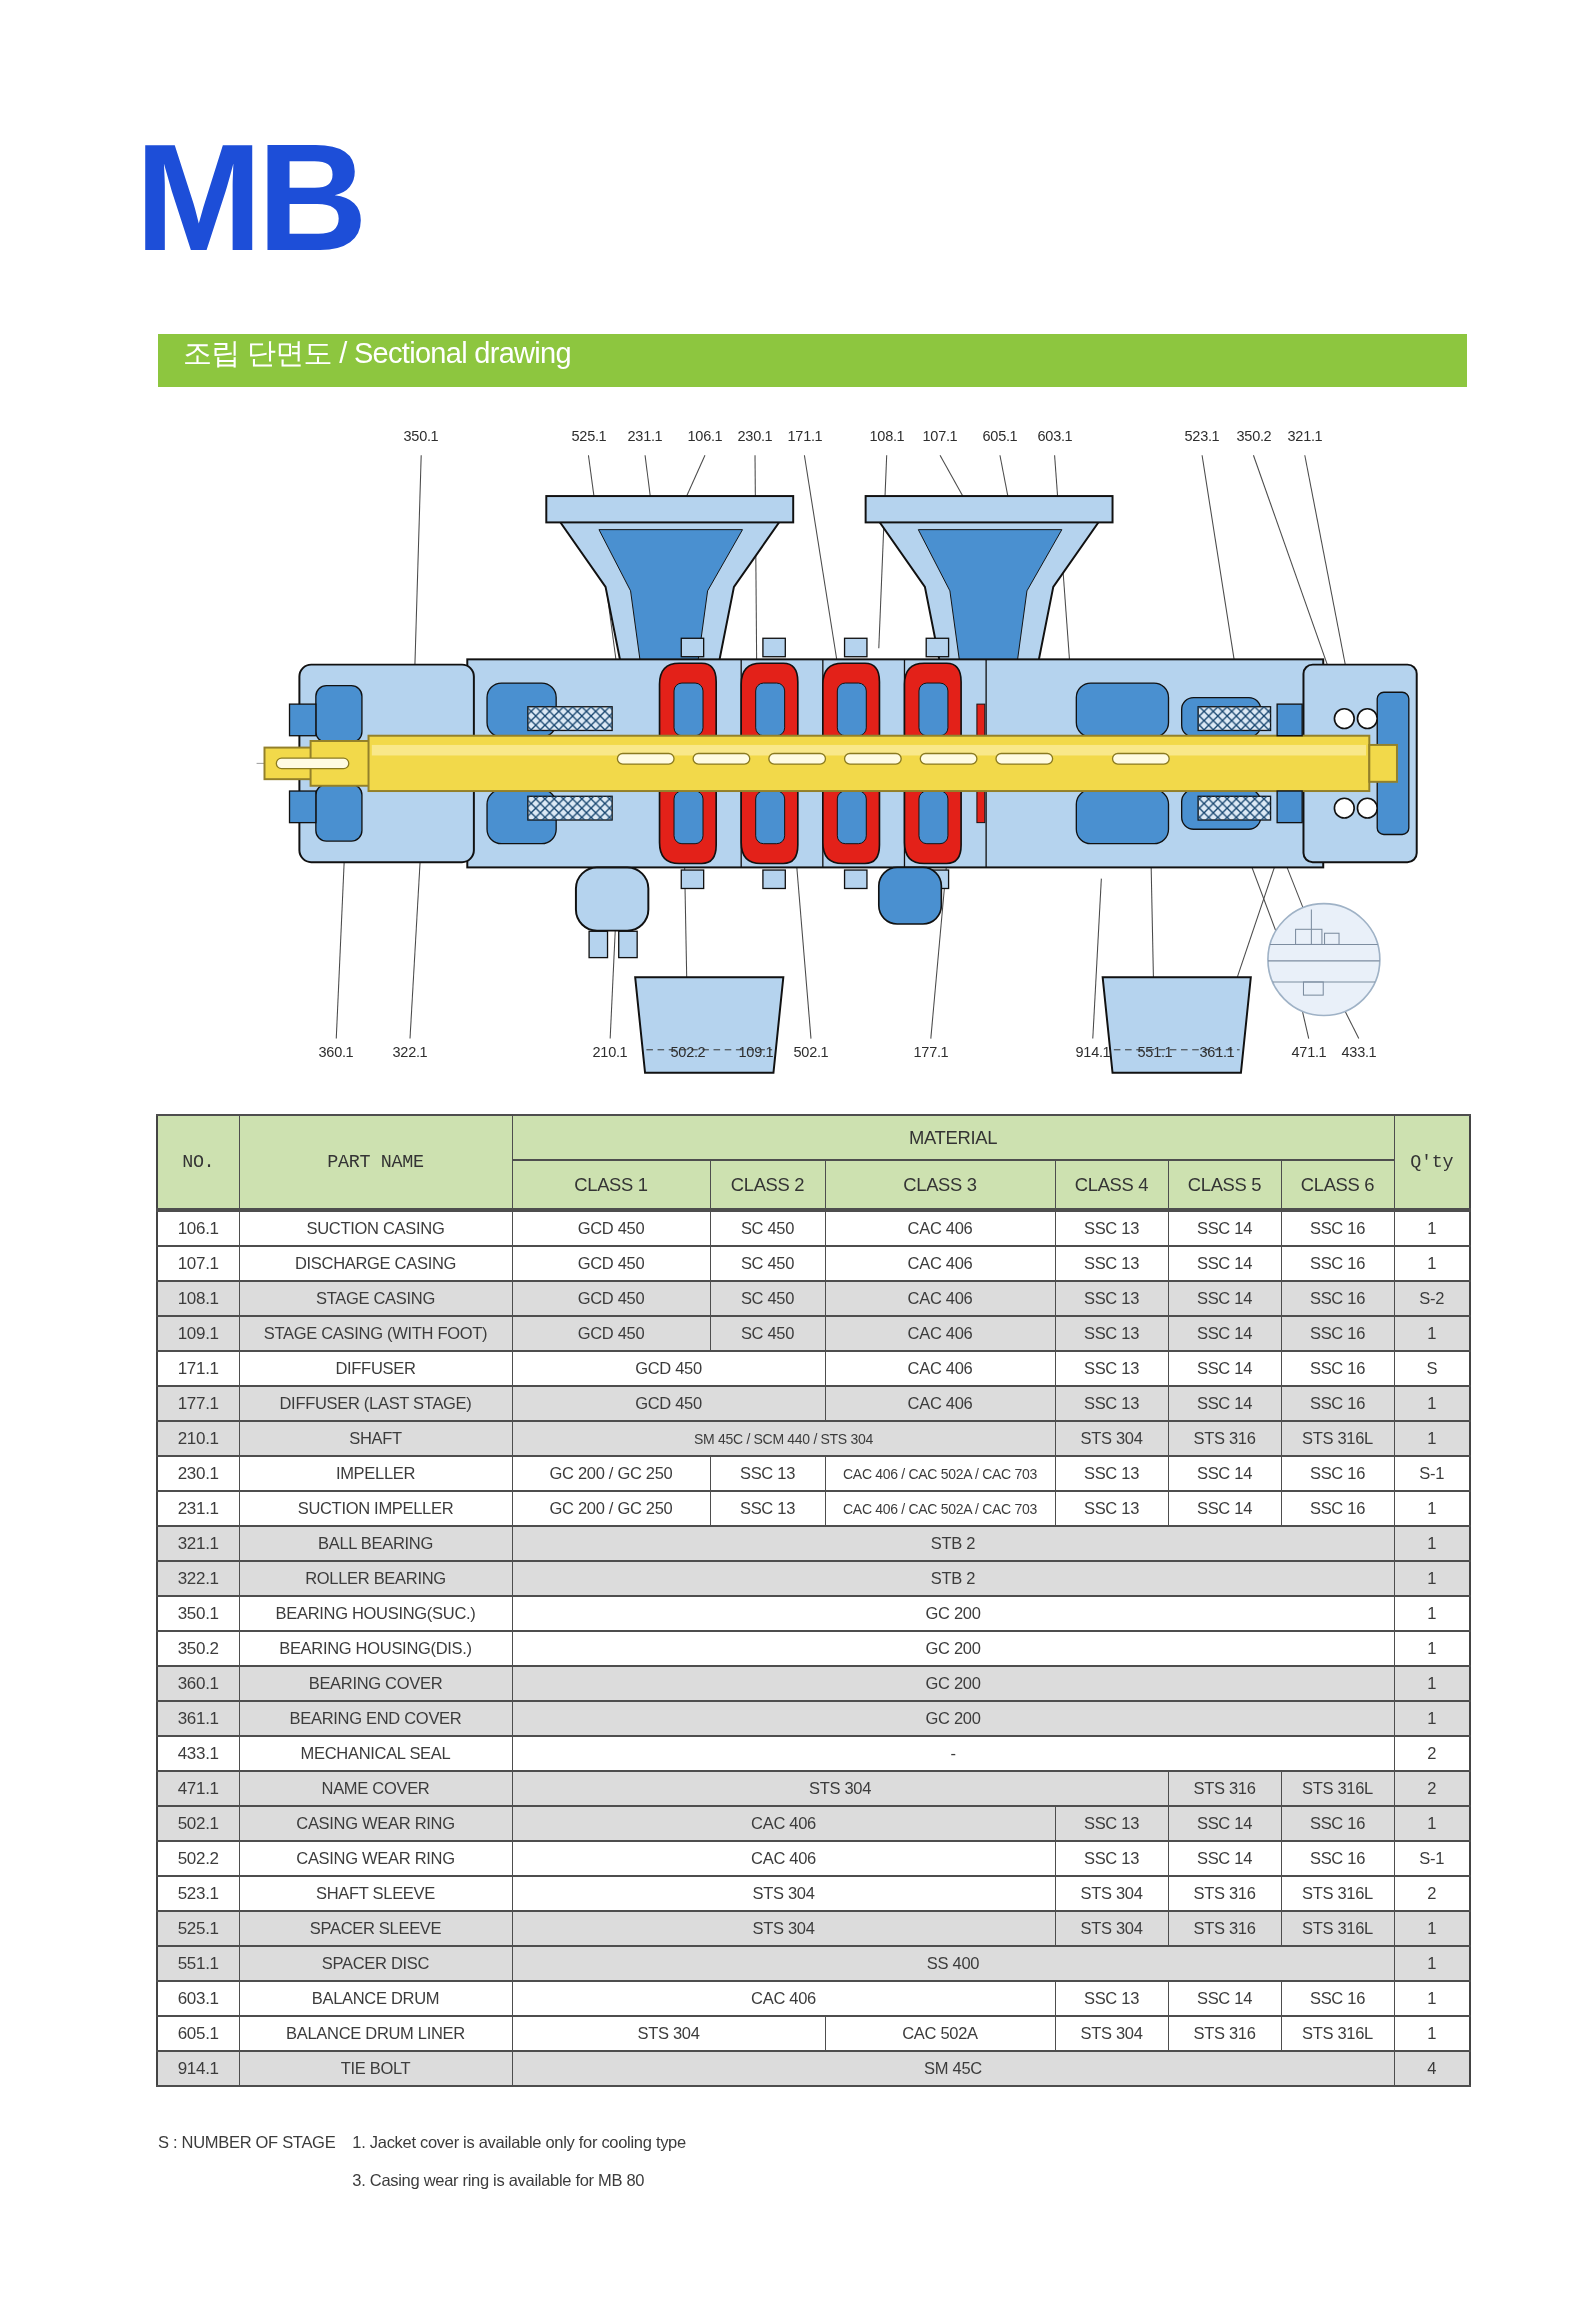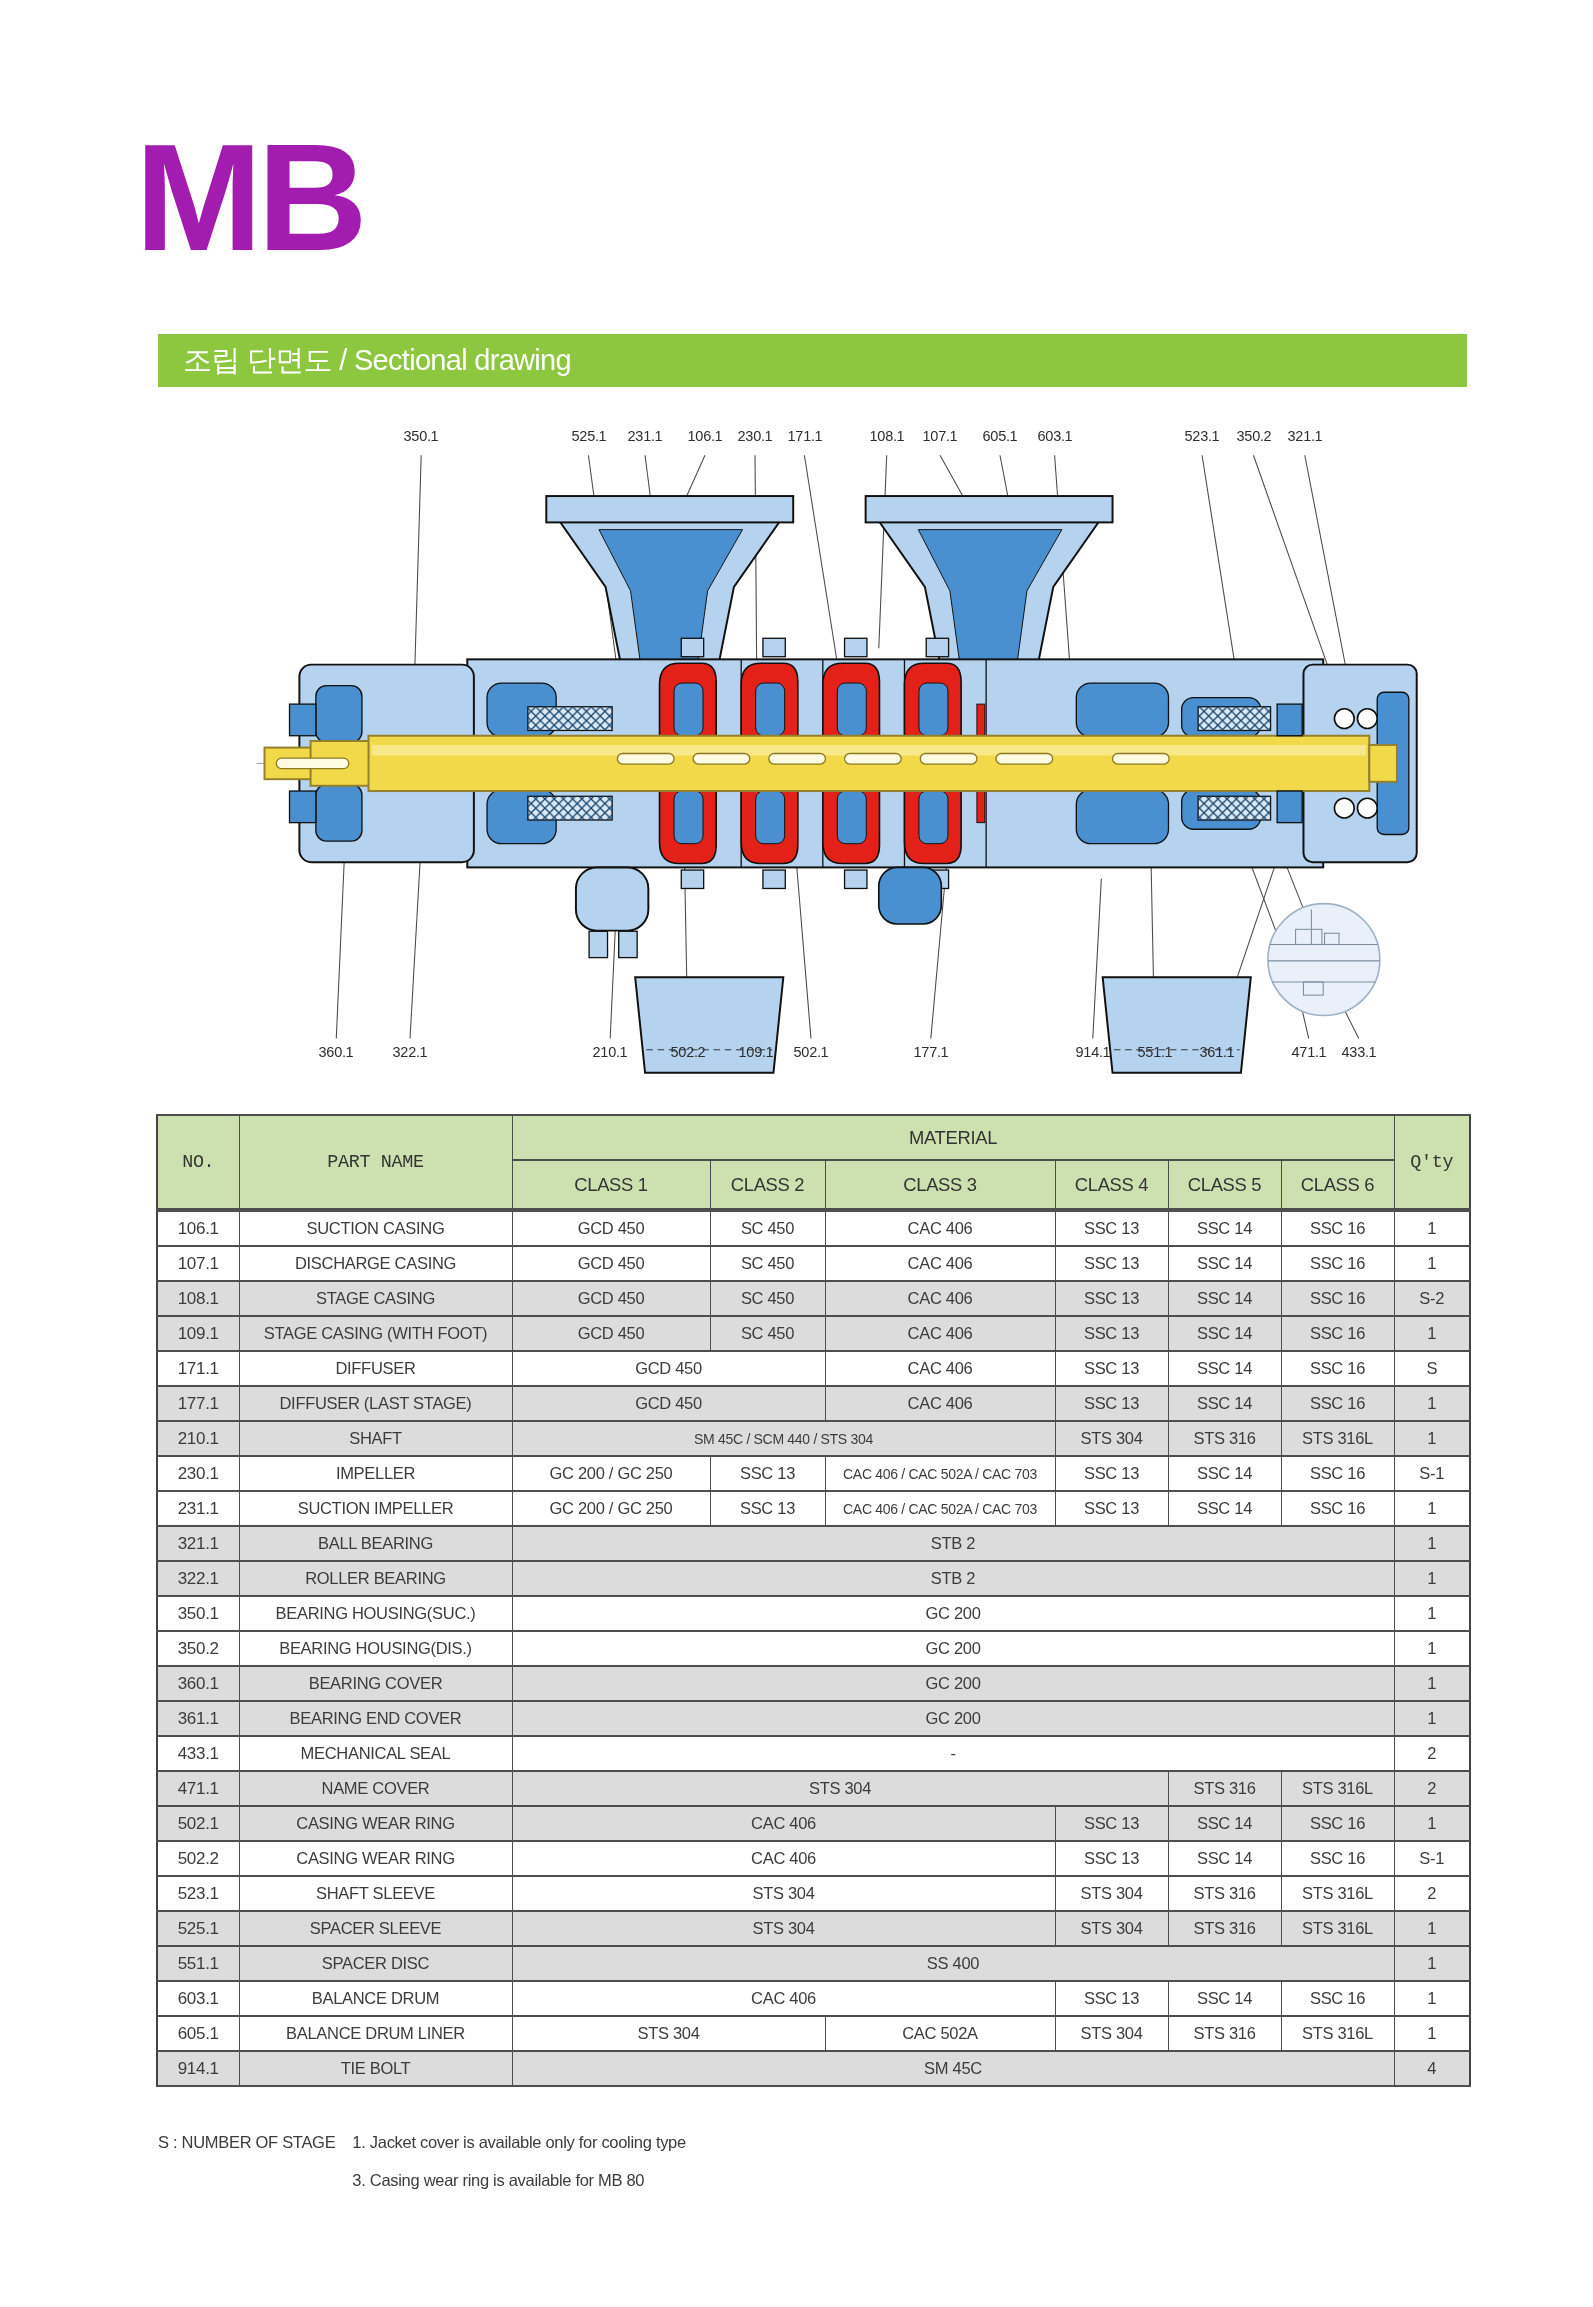--- a/index.html
+++ b/index.html
@@ -3,27 +3,27 @@
 <meta charset="utf-8">
 <style>
   html,body{margin:0;padding:0;background:#ffffff;}
   body{width:1593px;height:2307px;position:relative;font-family:"Liberation Sans",sans-serif;}
   .page{position:absolute;inset:0;background:#fff;overflow:hidden;}
 
   
   .brand-title{
     position:absolute;left:135px;top:120px;
     font-size:153px;font-weight:700;letter-spacing:-5.3px;line-height:1;
-    color:#a21caf;
+    color:#1d4ed8;
   }
 
   
   .section-bar{
     position:absolute;left:158px;top:334px;width:1309px;height:53px;
-    background:#8dc63f;color:#ffffff;display:flex;align-items:center;
+    background:#8dc63f;color:#ffffff;display:flex;align-items:flex-start;
     box-sizing:border-box;padding-left:25px;font-size:29px;font-weight:500;
     letter-spacing:-0.7px;
   }
 
   
   .drawing{position:absolute;left:0;top:0;width:1593px;height:1119px;}
   .drawing svg{position:absolute;left:250px;top:421px;}
   .callout{
     position:absolute;transform:translateX(-50%);
     font-size:14.5px;color:#2e2e2e;letter-spacing:-0.3px;white-space:nowrap;

